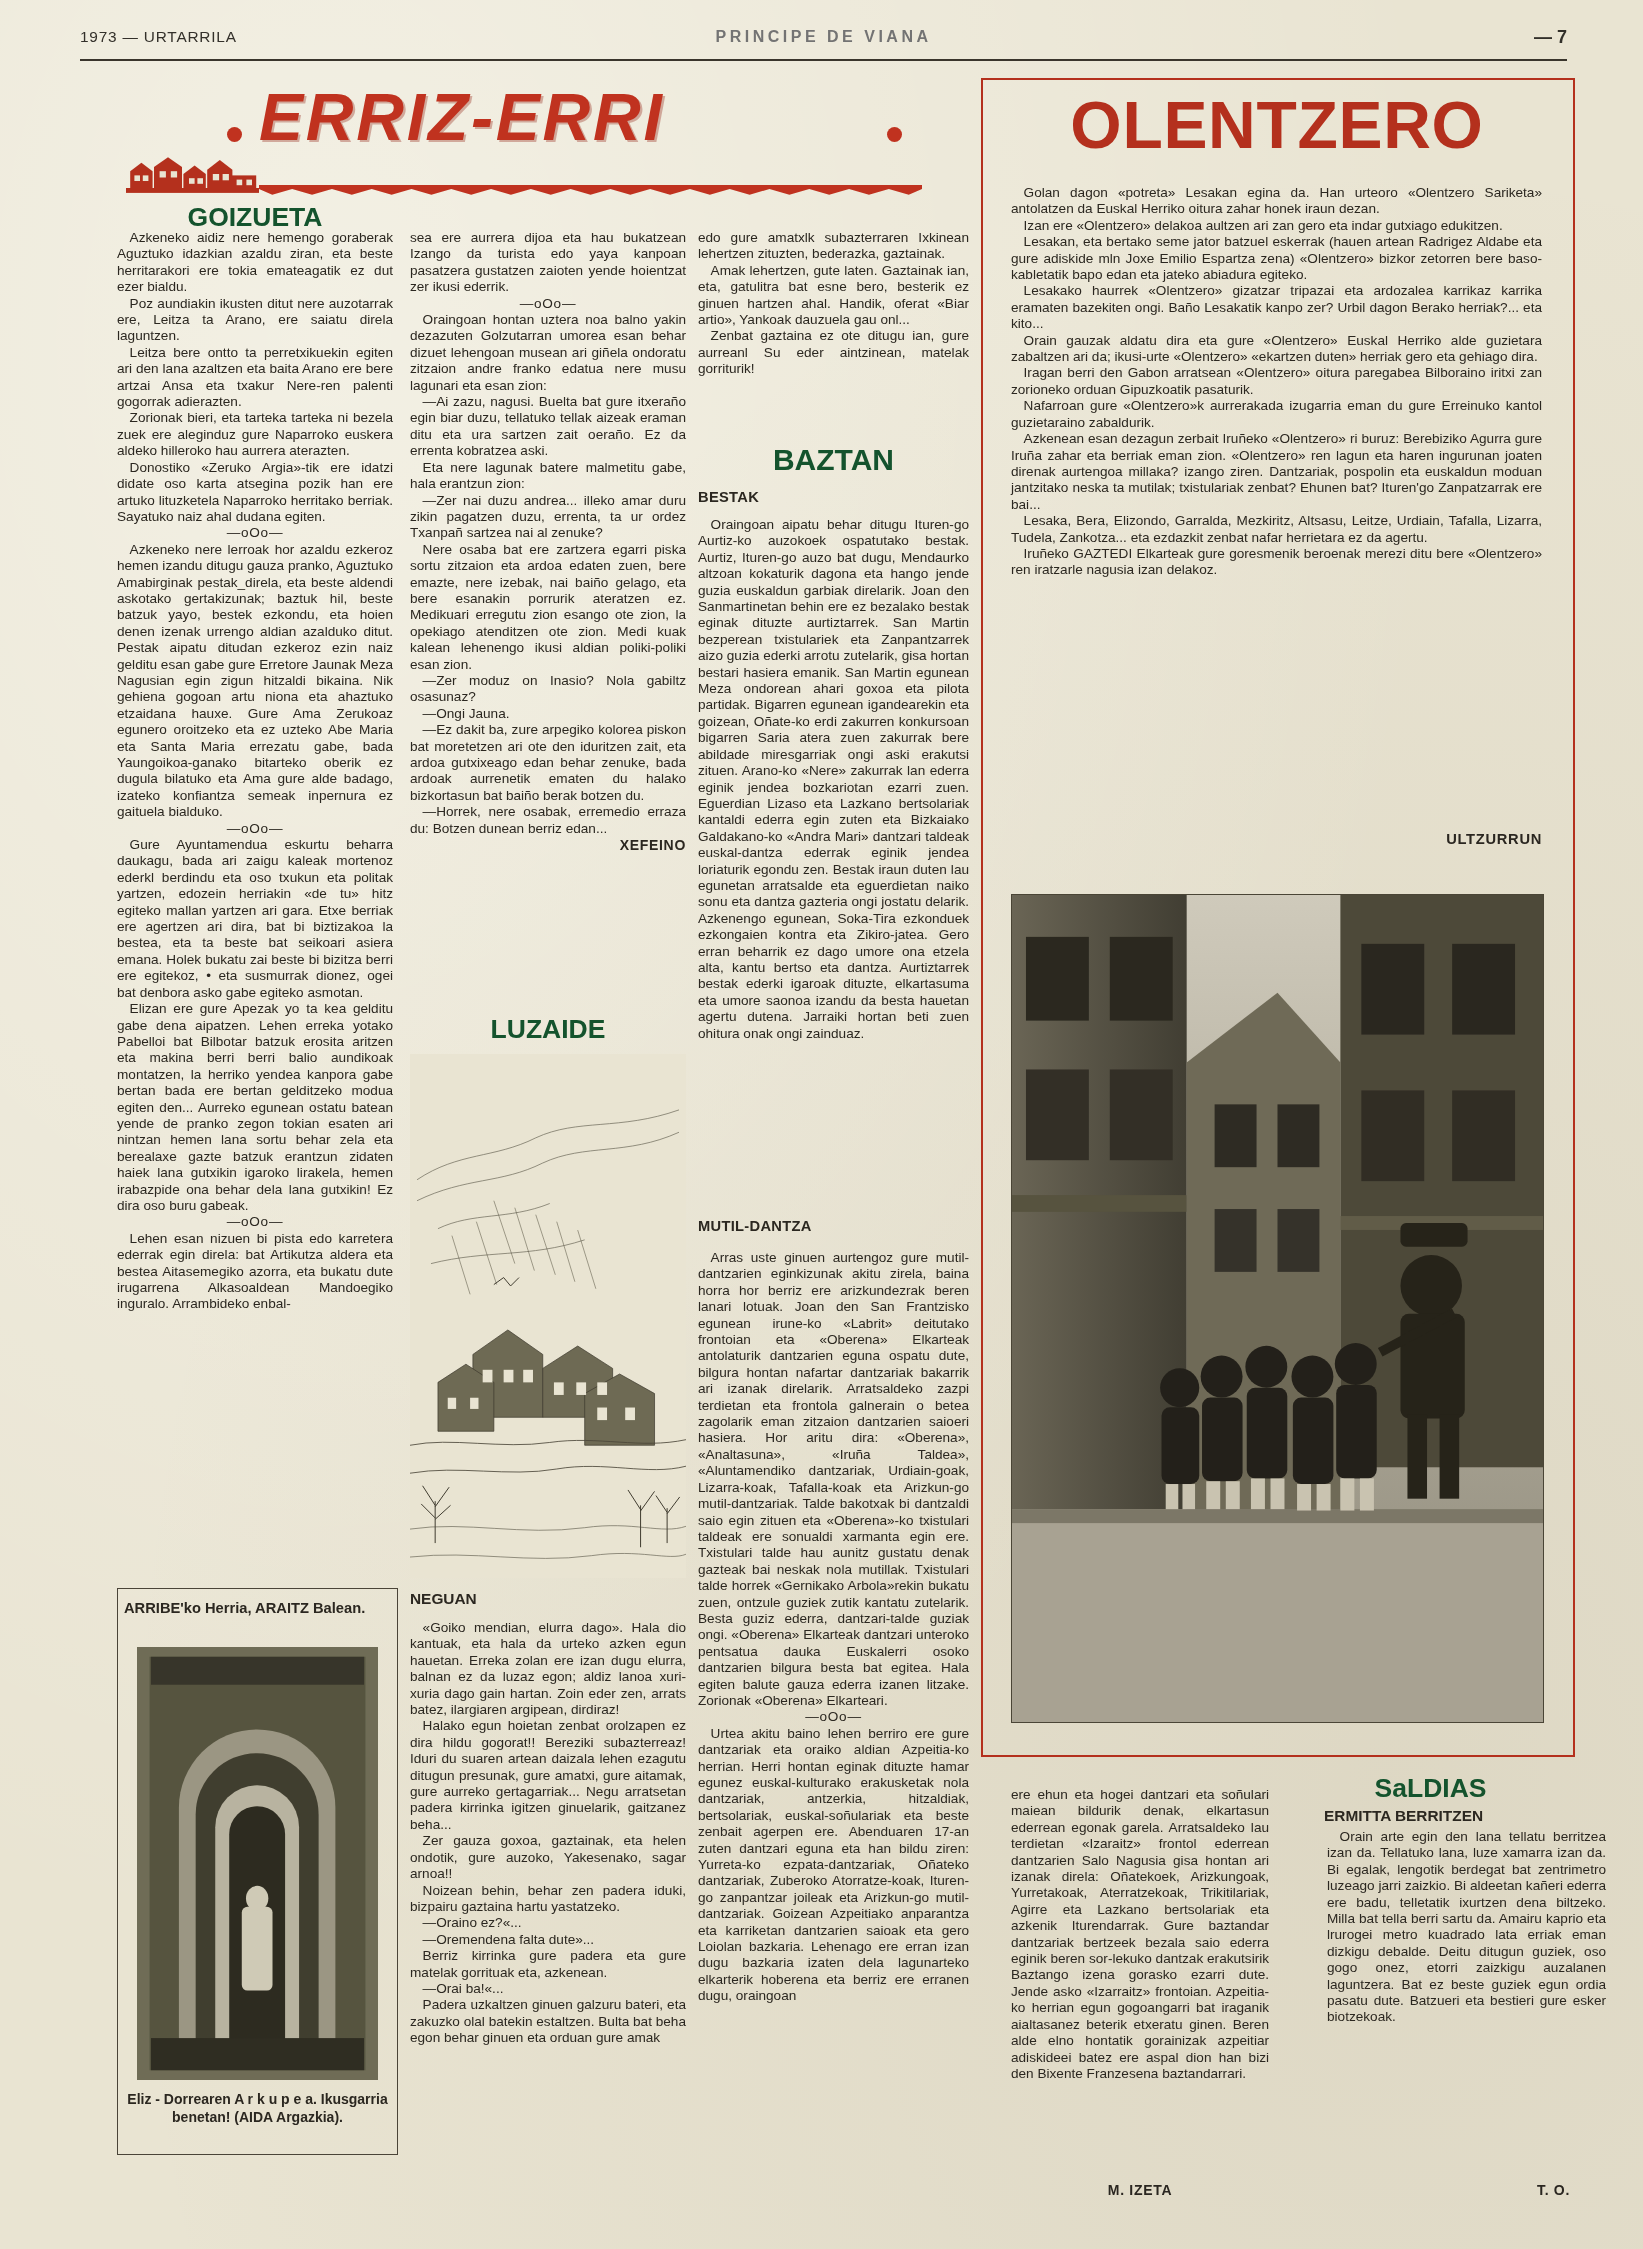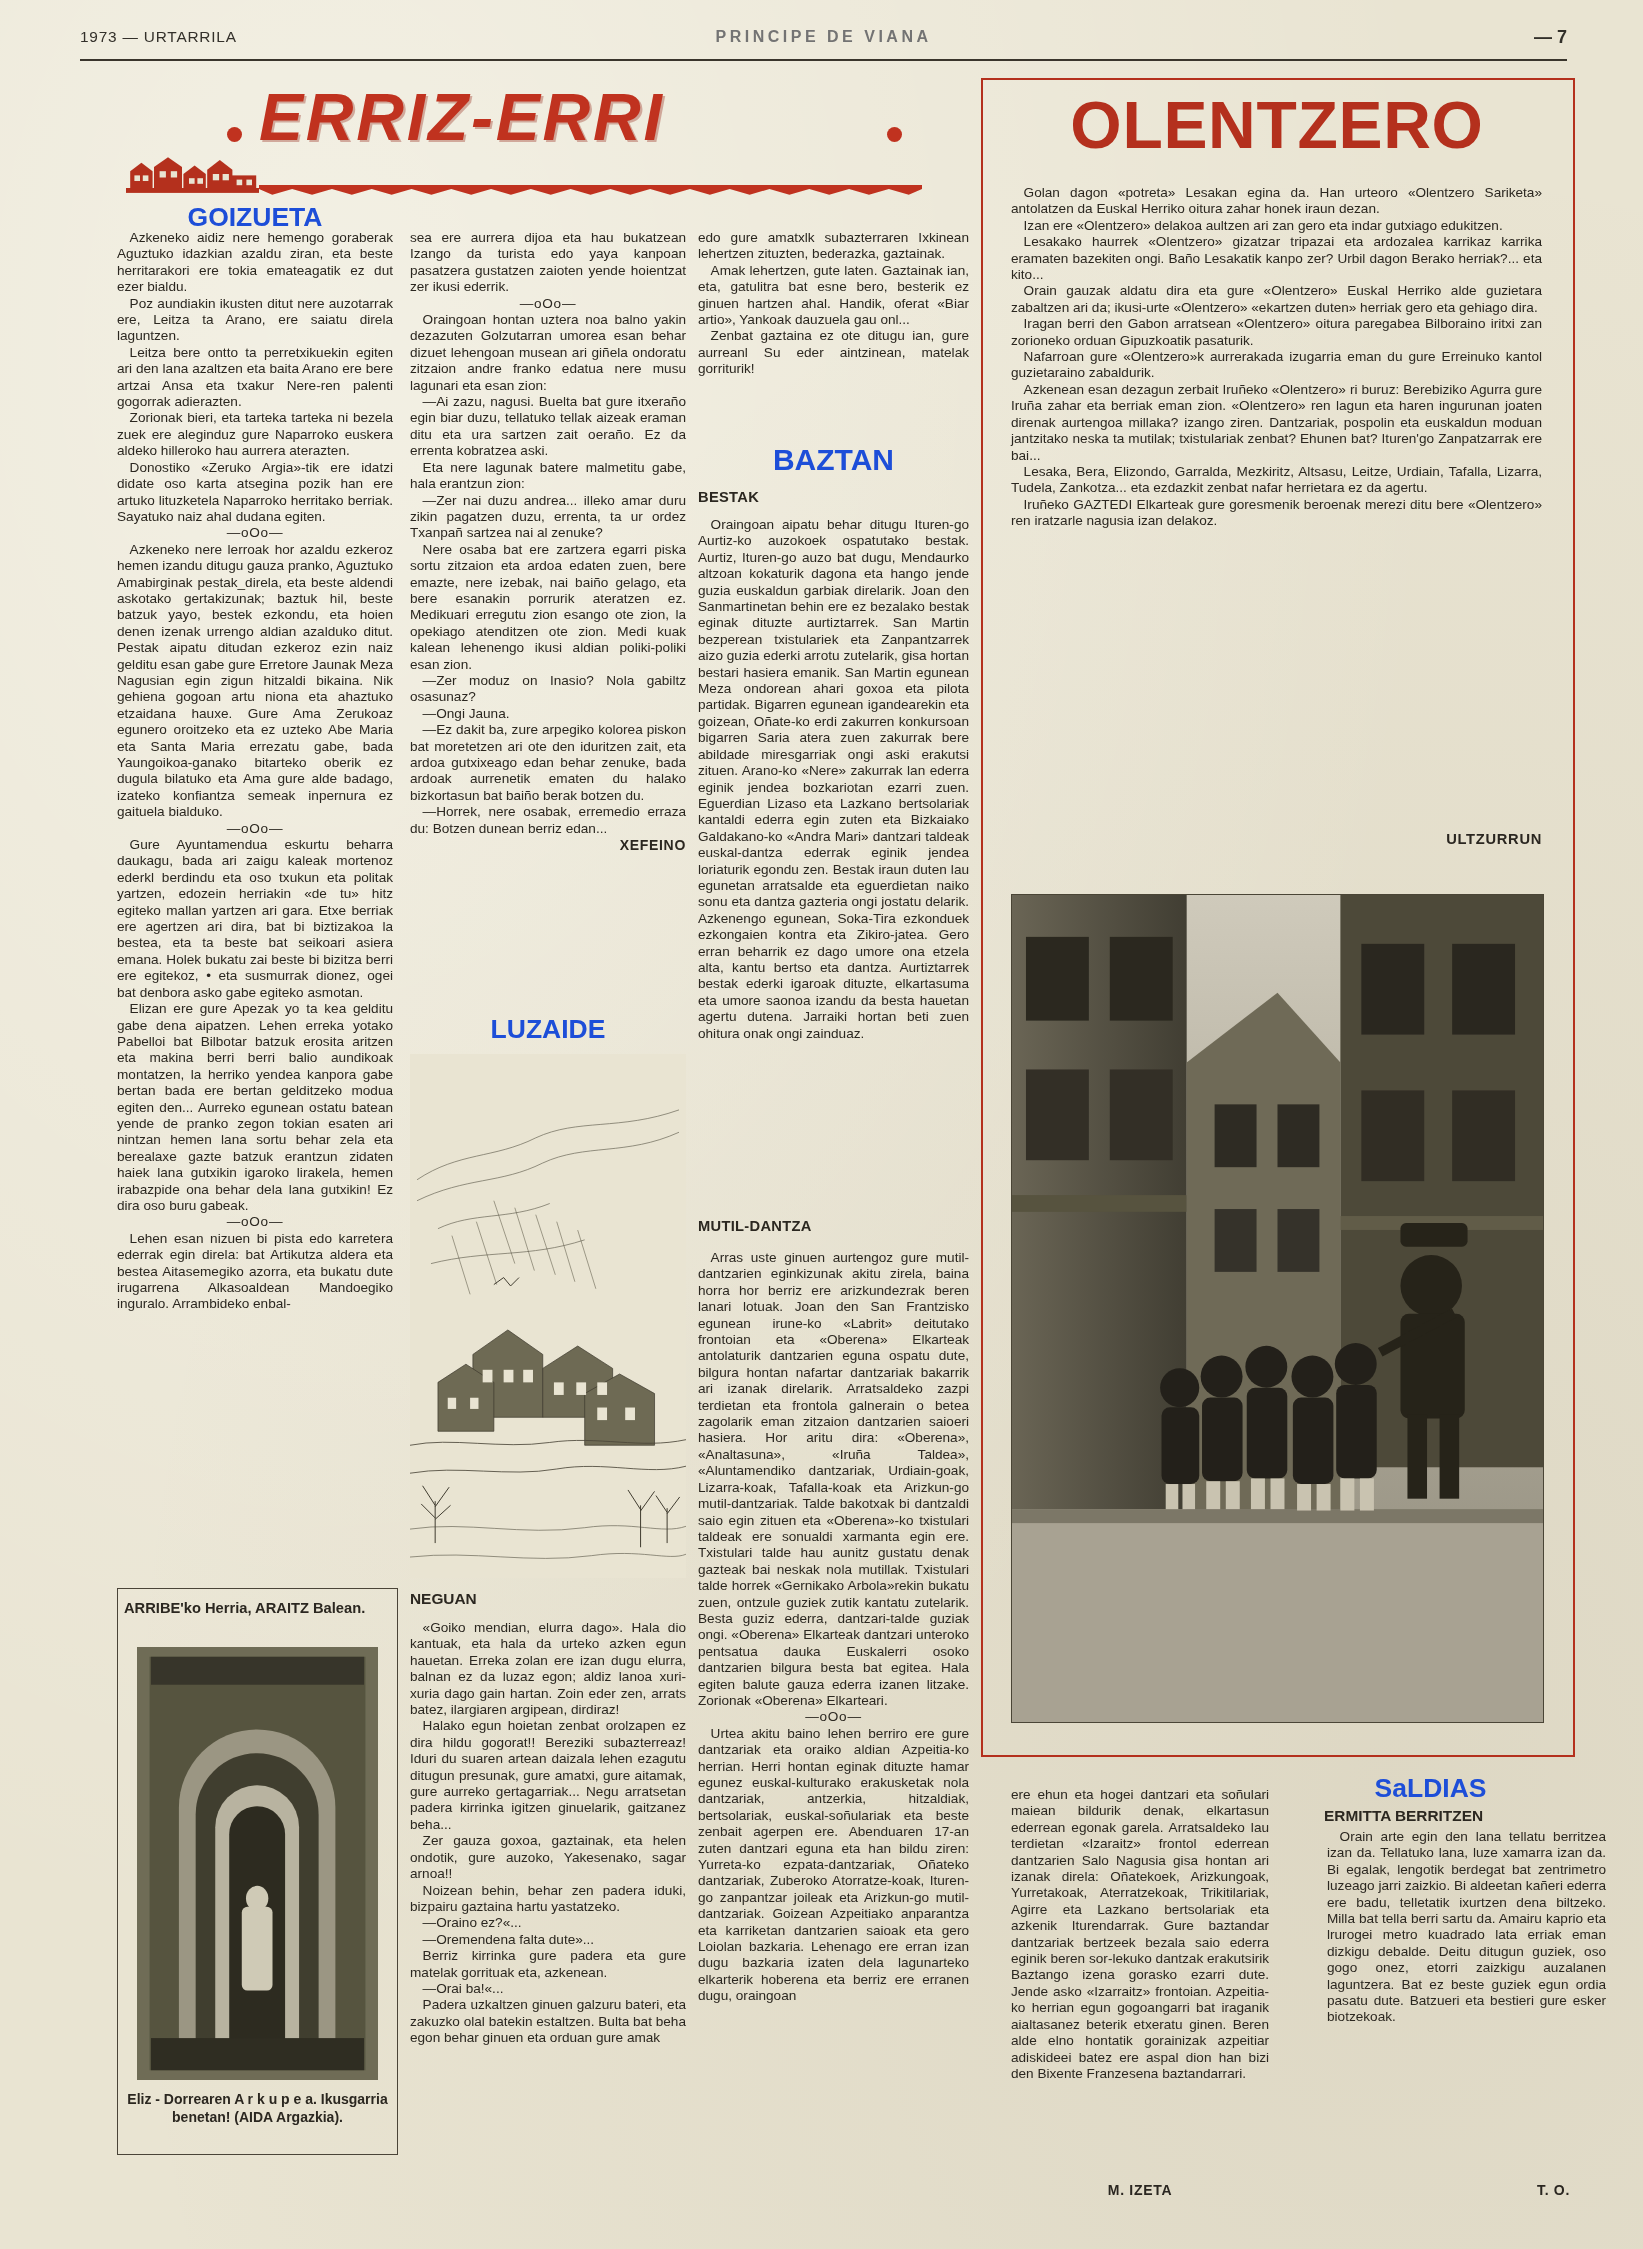--- a/index.html
+++ b/index.html
@@ -34,21 +34,21 @@
   .olent-box{position:absolute;left:981px;top:78px;width:590px;height:1675px;border:2.1px solid #b4301d;}
   .olent-title{position:absolute;left:998px;top:87px;width:558px;text-align:center;
     font-family:"Liberation Sans",sans-serif;font-weight:bold;font-size:66px;letter-spacing:0.7px;color:#b4301d;}
 
   
   .col{position:absolute;font-size:13.6px;line-height:16.4px;text-align:justify;
     font-family:"Liberation Sans",sans-serif;color:#2b2720;}
   .col p{margin:0 0 0 0;text-indent:12.6px;}
   .col p.noind{text-indent:0;}
   .sep{text-align:center;text-indent:0;margin:2.1px 0 2.1px 0;letter-spacing:0.7px;}
-  .sechead{font-family:"Liberation Sans",sans-serif;font-weight:bold;color:#1d4ed8;text-align:center;}
+  .sechead{font-family:"Liberation Sans",sans-serif;font-weight:bold;color:#14532d;text-align:center;}
   .subhead{font-family:"Liberation Sans",sans-serif;font-weight:bold;font-size:14.7px;color:#2b2720;letter-spacing:0.3px;}
   .sig{text-align:right;font-family:"Liberation Sans",sans-serif;font-weight:bold;letter-spacing:0.7px;font-size:14px;}
   .sigc{text-align:center;font-family:"Liberation Sans",sans-serif;font-weight:bold;letter-spacing:0.7px;font-size:14px;}
 
   
   #c1{left:117px;top:230px;width:276px;}
   #c2{left:410px;top:230px;width:276px;}
   #c3{left:698px;top:230px;width:271px;}
 
   .h-goizueta{position:absolute;left:117px;top:202px;width:276px;font-size:26.5px;}
@@ -125,20 +125,21 @@
    <div class="erriz-dotR"></div>
    <div class="erriz-band"></div>
  </div>
 
  <div class="olent-box"></div>
  <div class="olent-title">OLENTZERO</div>
 
  <div class="col" id="o1">
    <p>Golan dagon «potreta» Lesakan egina da. Han urteoro «Olentzero Sariketa» antolatzen da Euskal Herriko oitura zahar honek iraun dezan.</p>
    <p>Izan ere «Olentzero» delakoa aultzen ari zan gero eta indar gutxiago edukitzen.</p>
+   <p>Lesakan, eta bertako seme jator batzuel eskerrak (hauen artean Radrigez Aldabe eta gure adiskide mln Joxe Emilio Espartza zena) «Olentzero» bizkor zetorren bere baso-kabletatik bapo edan eta jateko abiadura egiteko.</p>
    <p>Lesakako haurrek «Olentzero» gizatzar tripazai eta ardozalea karrikaz karrika eramaten bazekiten ongi. Baño Lesakatik kanpo zer? Urbil dagon Berako herriak?... eta kito...</p>
    <p>Orain gauzak aldatu dira eta gure «Olentzero» Euskal Herriko alde guzietara zabaltzen ari da; ikusi-urte «Olentzero» «ekartzen duten» herriak gero eta gehiago dira.</p>
    <p>Iragan berri den Gabon arratsean «Olentzero» oitura paregabea Bilboraino iritxi zan zorioneko orduan Gipuzkoatik pasaturik.</p>
    <p>Nafarroan gure «Olentzero»k aurrerakada izugarria eman du gure Erreinuko kantol guzietaraino zabaldurik.</p>
    <p>Azkenean esan dezagun zerbait Iruñeko «Olentzero» ri buruz: Berebiziko Agurra gure Iruña zahar eta berriak eman zion. «Olentzero» ren lagun eta haren ingurunan joaten direnak aurtengoa millaka? izango ziren. Dantzariak, pospolin eta euskaldun moduan jantzitako neska ta mutilak; txistulariak zenbat? Ehunen bat? Ituren'go Zanpatzarrak ere bai...</p>
    <p>Lesaka, Bera, Elizondo, Garralda, Mezkiritz, Altsasu, Leitze, Urdiain, Tafalla, Lizarra, Tudela, Zankotza... eta ezdazkit zenbat nafar herrietara ez da agertu.</p>
    <p>Iruñeko GAZTEDI Elkarteak gure goresmenik beroenak merezi ditu bere «Olentzero» ren iratzarle nagusia izan delakoz.</p>
  </div>
 
  <div class="ultz">ULTZURRUN</div>

